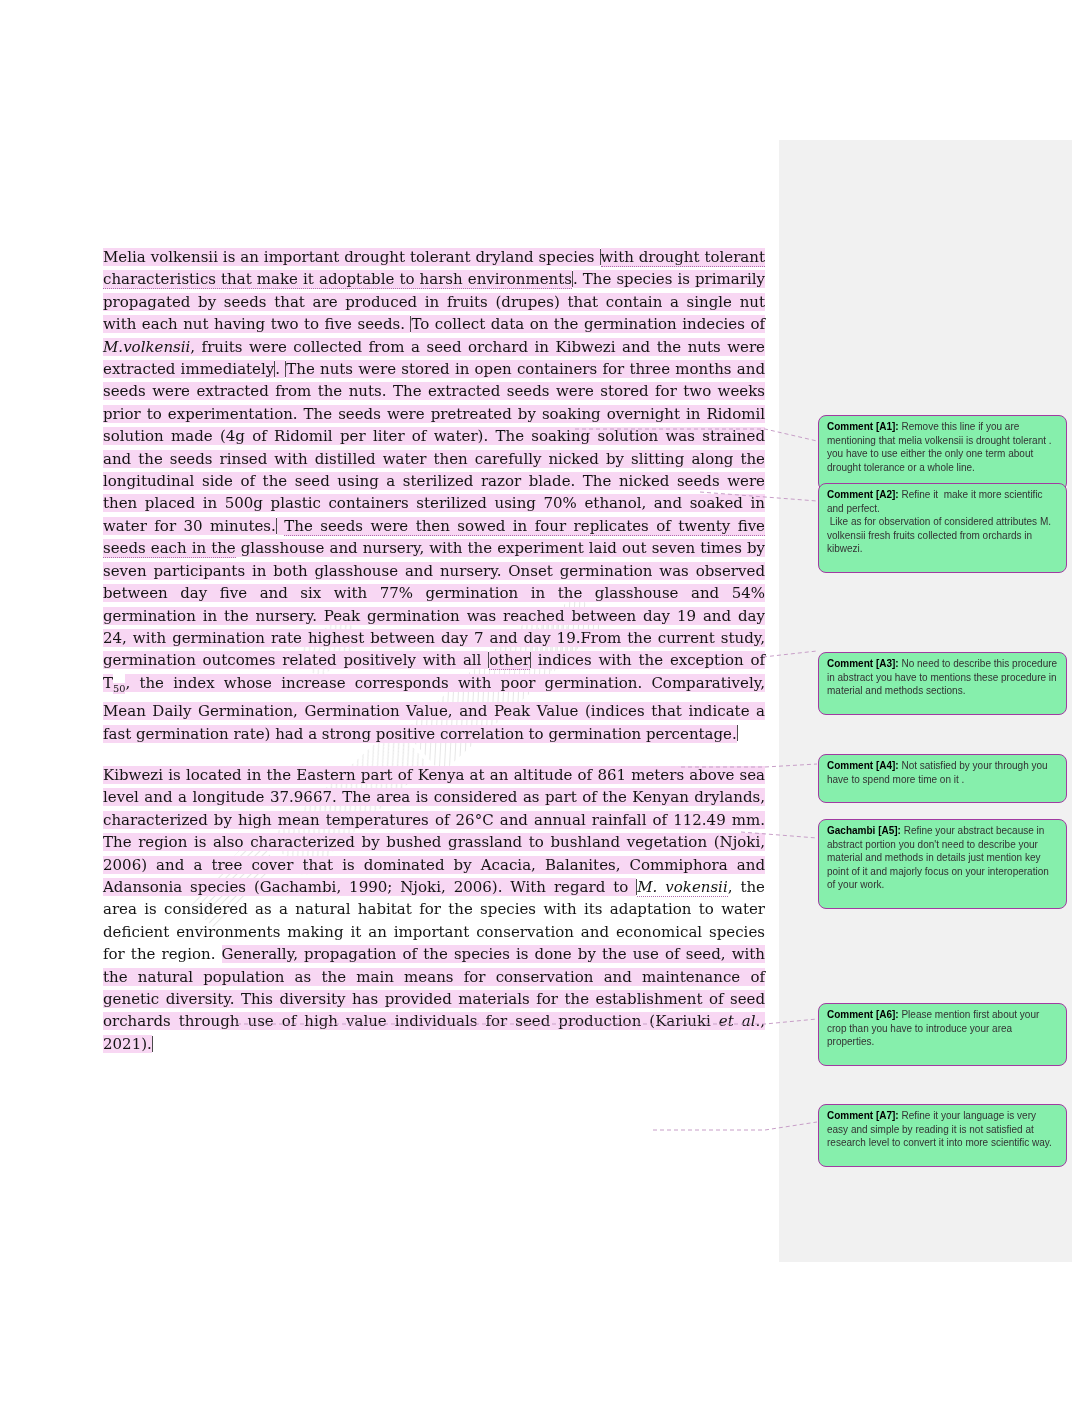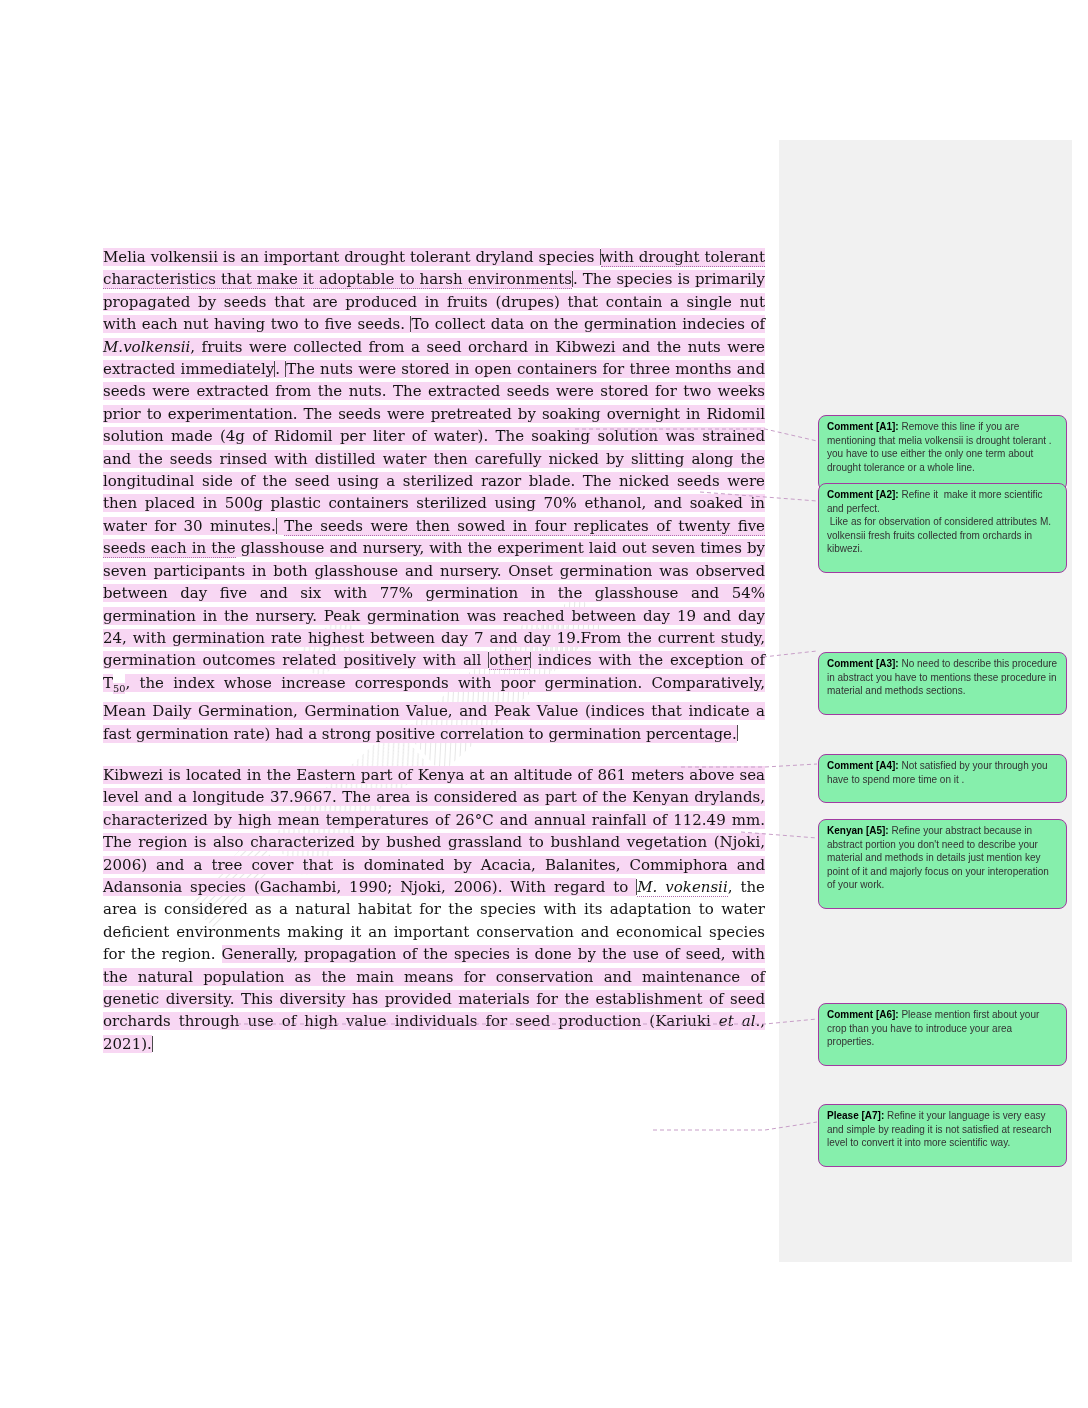--- a/index.html
+++ b/index.html
@@ -115,25 +115,25 @@
   </div>
   <div class="comment-box cb3">
     <span class="comment-label">Comment [A3]: </span>
     <span class="comment-text">No need to describe this procedure in abstract you have to mentions these procedure in material and methods sections.</span>
   </div>
   <div class="comment-box cb4">
     <span class="comment-label">Comment [A4]: </span>
     <span class="comment-text">Not satisfied by your through you have to spend more time on it .</span>
   </div>
   <div class="comment-box cb5">
-    <span class="comment-label">Kenyan [A5]: </span>
+    <span class="comment-label">Gachambi [A5]: </span>
     <span class="comment-text">Refine your abstract because in abstract portion you don't need to describe your material and methods in details just mention key point of it and majorly focus on your interoperation of your work.</span>
   </div>
   <div class="comment-box cb6">
     <span class="comment-label">Comment [A6]: </span>
     <span class="comment-text">Please mention first about your crop than you have to introduce your area properties.</span>
   </div>
   <div class="comment-box cb7">
-    <span class="comment-label">Please [A7]: </span>
+    <span class="comment-label">Comment [A7]: </span>
     <span class="comment-text">Refine it your language is very easy and simple by reading it is not satisfied at research level to convert it into more scientific way.</span>
   </div>
 
 </div>
 
 </body></html>

